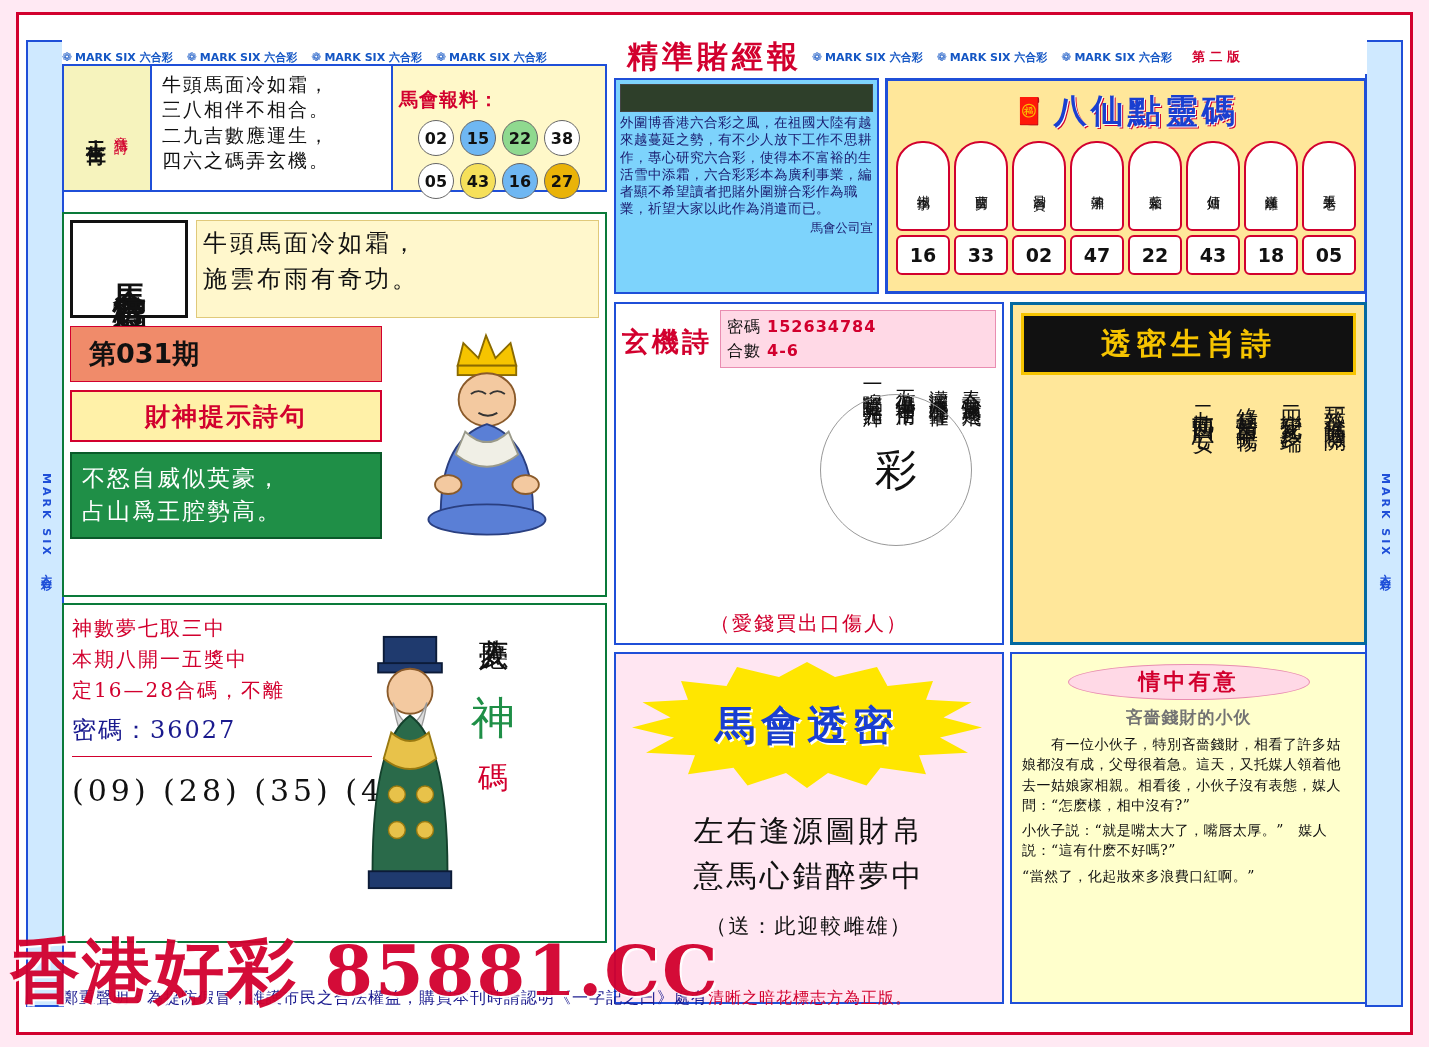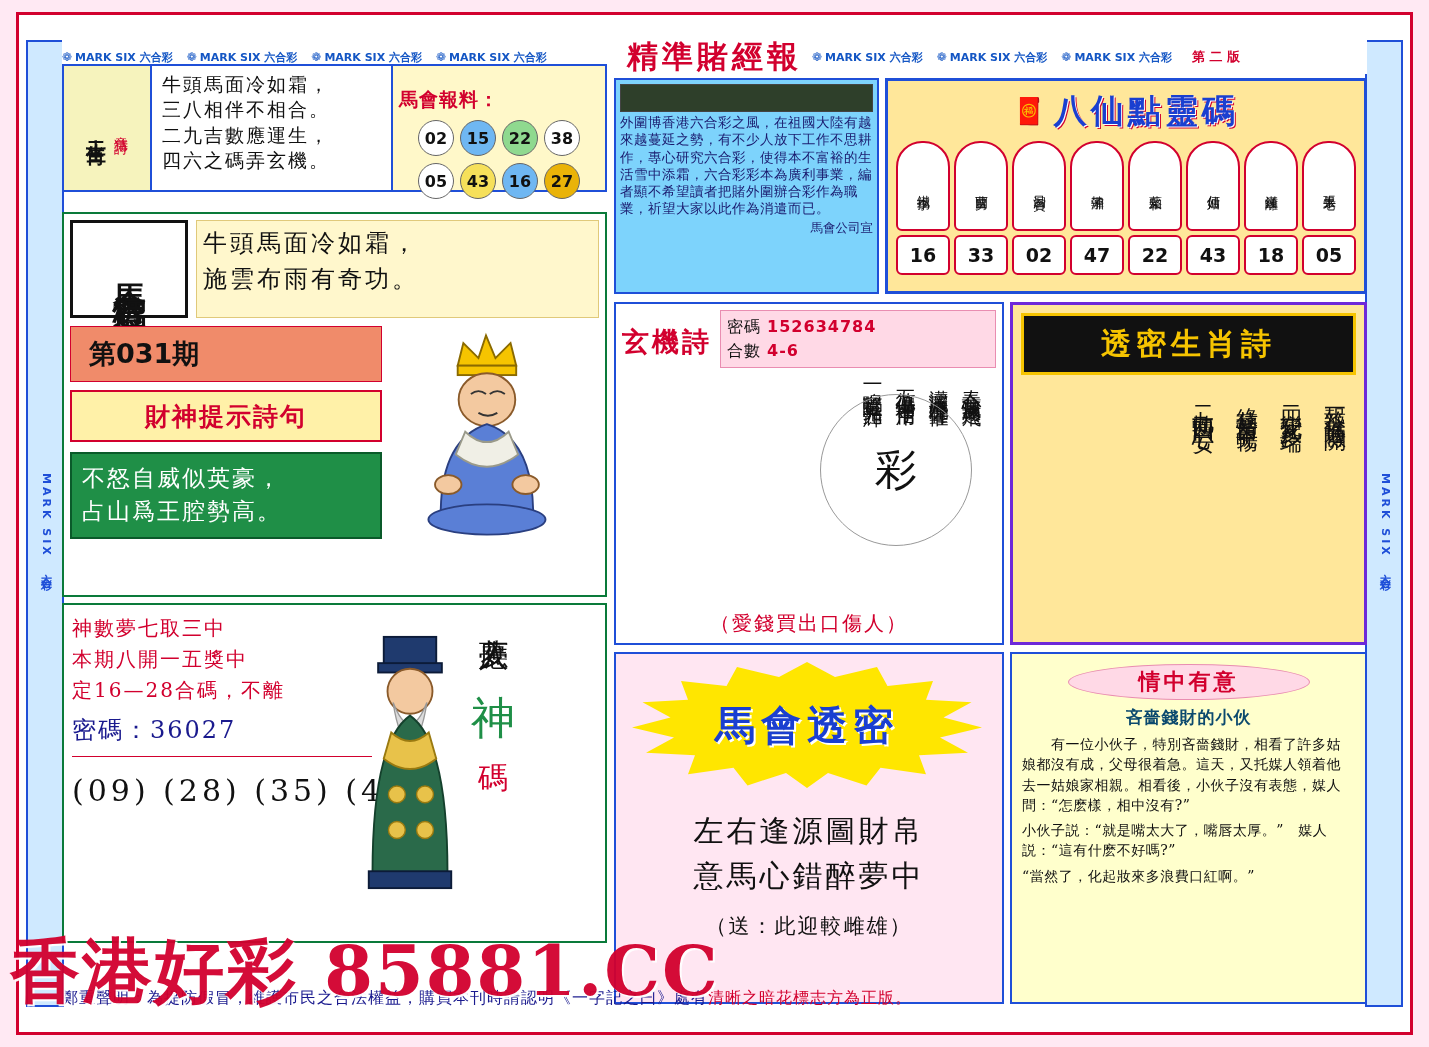--- a/index.html
+++ b/index.html
@@ -79,21 +79,21 @@
   .xuanji .hd .t{font-size:27px;font-weight:bold;color:#d2002e;letter-spacing:3px;font-family:"DejaVu Serif","Liberation Serif",serif;padding-top:14px;}
   .xuanji .codebox{flex:1;background:#ffd9e6;border:1px solid #e98db1;padding:4px 6px;}
   .xuanji .codebox div{font-size:16px;color:#111;letter-spacing:1px;line-height:1.5;}
   .xuanji .codebox .v{color:#d2002e;font-weight:bold;}
   .xuanji .poem{display:flex;flex-direction:row-reverse;justify-content:flex-start;gap:6px;margin-top:6px;height:196px;padding-right:10px;}
   .xuanji .poem span{writing-mode:vertical-rl;font-size:20px;letter-spacing:3px;color:#111;font-family:"DejaVu Serif","Liberation Serif",serif;}
   .xuanji .circle{position:absolute;right:30px;top:90px;width:150px;height:150px;border:1px solid #999;border-radius:50%;display:flex;align-items:center;justify-content:center;font-size:42px;color:#111;}
   .xuanji .foot{position:absolute;left:6px;right:6px;bottom:6px;text-align:center;font-size:20px;color:#d2002e;letter-spacing:2px;font-family:Liberation Sans, sans-serif;}
 
   
-  .toumi{left:948px;top:262px;width:357px;height:343px;border:3px solid #6d28d9;background:#ffe79a;padding:8px;}
+  .toumi{left:948px;top:262px;width:357px;height:343px;border:3px solid #0369a1;background:#ffe79a;padding:8px;}
   .toumi .hd{background:#111;border:3px solid #f6c400;height:56px;display:flex;align-items:center;justify-content:center;}
   .toumi .hd span{font-size:30px;font-weight:bold;color:#f6c400;letter-spacing:5px;font-family:"DejaVu Serif","Liberation Serif",serif;}
   .toumi .poem{display:flex;flex-direction:row-reverse;justify-content:flex-start;gap:14px;margin-top:14px;height:230px;padding-right:6px;}
   .toumi .poem span{writing-mode:vertical-rl;font-size:22px;letter-spacing:4px;color:#111;font-family:"DejaVu Serif","Liberation Serif",serif;}
 
   
   .dream{left:0;top:563px;width:545px;height:340px;border:2px solid #0a7a3a;background:#fff;padding:8px;}
   .dream .lines div{font-size:20px;color:#d2002e;letter-spacing:2px;line-height:1.55;font-family:"DejaVu Serif","Liberation Serif",serif;}
   .dream .code{margin-top:8px;font-size:24px;color:#1a1a8e;letter-spacing:2px;font-family:"DejaVu Serif","Liberation Serif",serif;}
   .dream .rule{margin-top:10px;border-bottom:1px solid #d2002e;width:300px;}
@@ -109,21 +109,21 @@
   .star{position:absolute;left:10px;top:2px;width:350px;height:126px;background:#ffe600;clip-path:polygon(50% 0%,58% 12%,70% 4%,73% 19%,86% 15%,84% 30%,97% 32%,89% 44%,100% 52%,88% 60%,96% 72%,82% 74%,84% 89%,71% 84%,67% 98%,56% 88%,50% 100%,44% 88%,33% 98%,29% 84%,16% 89%,18% 74%,4% 72%,12% 60%,0% 52%,11% 44%,3% 32%,16% 30%,14% 15%,27% 19%,30% 4%,42% 12%);display:flex;align-items:center;justify-content:center;}
   .star span{font-size:40px;font-weight:bold;color:#1a3fd0;letter-spacing:6px;text-shadow:2px 2px 0 #fff;font-family:"DejaVu Serif","Liberation Serif",serif;}
   .mhtm .lines{margin-top:16px;text-align:center;}
   .mhtm .lines div{font-size:30px;color:#111;letter-spacing:3px;line-height:1.5;font-family:"DejaVu Serif","Liberation Serif",serif;}
   .mhtm .foot{margin-top:14px;text-align:center;font-size:21px;color:#111;letter-spacing:2px;font-family:"DejaVu Serif","Liberation Serif",serif;}
 
   
   .story{left:948px;top:612px;width:357px;height:352px;border:2px solid #1f4fd8;background:#ffffcc;padding:6px 10px;}
   .story .oval{margin:4px auto 0;width:240px;height:34px;border-radius:50%;background:#ffd9e6;border:1px solid #e98db1;display:flex;align-items:center;justify-content:center;}
   .story .oval span{font-size:22px;font-weight:bold;color:#d2002e;letter-spacing:3px;font-family:"DejaVu Serif","Liberation Serif",serif;}
-  .story .sub{text-align:center;font-size:17px;font-weight:bold;color:#0c4a6e;margin-top:6px;letter-spacing:1px;font-family:"DejaVu Serif","Liberation Serif",serif;}
+  .story .sub{text-align:center;font-size:17px;font-weight:bold;color:#737373;margin-top:6px;letter-spacing:1px;font-family:"DejaVu Serif","Liberation Serif",serif;}
   .story p{margin:5px 0 0;font-size:14px;line-height:1.45;color:#111;letter-spacing:0.5px;font-family:"DejaVu Serif","Liberation Serif",serif;}
 
   
   .footer{position:absolute;left:0;right:0;bottom:-4px;font-size:16px;color:#1a1a8e;letter-spacing:1px;font-family:"DejaVu Serif","Liberation Serif",serif;white-space:nowrap;}
   .footer .hl{color:#d2002e;}
 
   
   .watermark{position:absolute;left:10px;top:925px;font-size:70px;font-weight:bold;color:#d2002e;letter-spacing:2px;font-family:"DejaVu Serif","Liberation Serif",serif;opacity:.95;text-shadow:2px 2px 0 #fff;}
 </style>
 </head>

